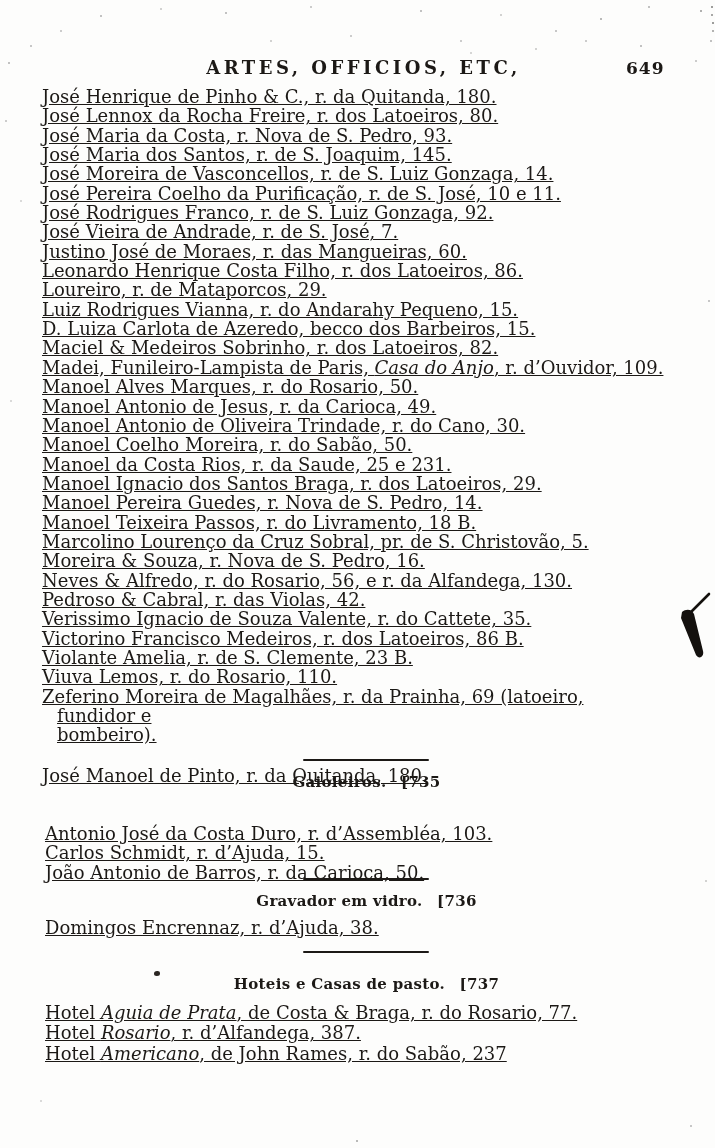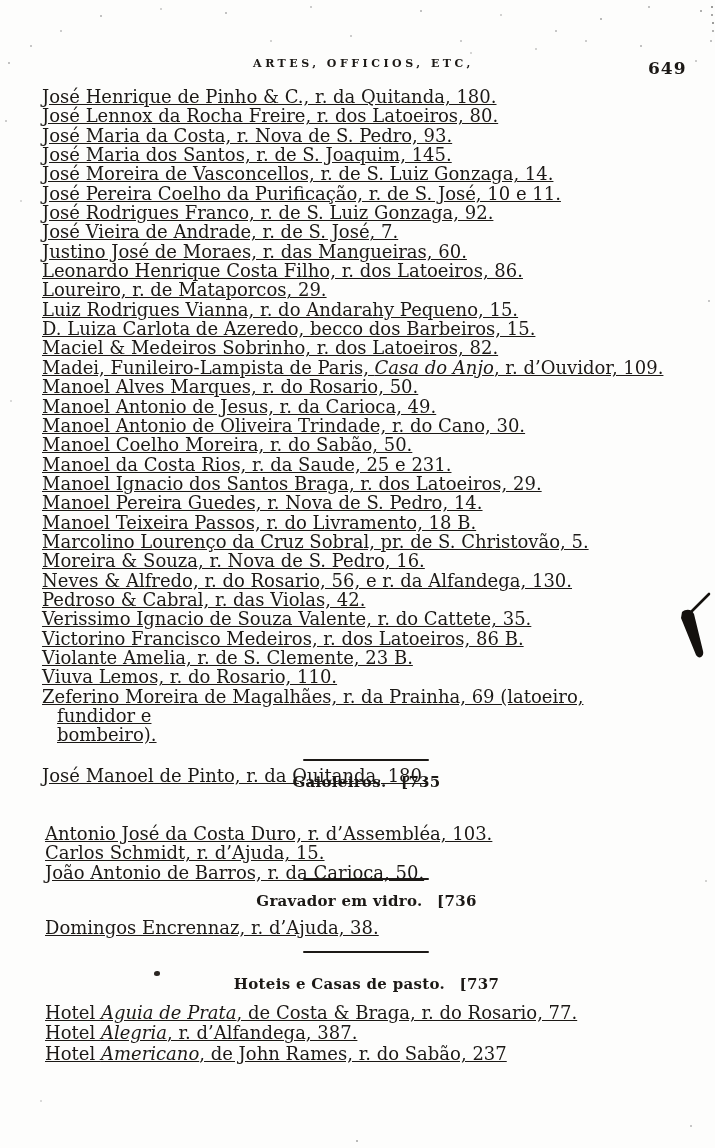--- a/index.html
+++ b/index.html
@@ -25,23 +25,23 @@
       270px 40px rgba(60,60,60,.22), 350px 35px rgba(60,60,60,.25), 460px 40px rgba(60,60,60,.25),
       555px 30px rgba(60,60,60,.28), 640px 45px rgba(60,60,60,.30), 695px 60px rgba(60,60,60,.25),
       470px 52px rgba(60,60,60,.20), 535px 48px rgba(60,60,60,.22), 585px 40px rgba(60,60,60,.25),
       708px 300px rgba(60,60,60,.28), 20px 200px rgba(60,60,60,.18), 10px 400px rgba(60,60,60,.18),
       356px 1140px rgba(60,60,60,.35), 690px 1125px rgba(60,60,60,.28), 40px 1100px rgba(60,60,60,.18),
       705px 880px rgba(60,60,60,.22);
   }
   .running-head{position:absolute;top:57px;left:0;width:715px;height:24px;}
   .head-title{
     position:absolute;left:0;right:0;text-align:center;
-    font-weight:bold;font-size:11px;letter-spacing:3.5px;padding-left:12px;
+    font-weight:bold;font-size:18px;letter-spacing:3.5px;padding-left:12px;
   }
-  .page-num{position:absolute;left:648px;top:1px;font-weight:bold;font-size:17px;letter-spacing:1px;}
+  .page-num{position:absolute;left:626px;top:1px;font-weight:bold;font-size:17px;letter-spacing:1px;}
 
   .list{font-size:18px;text-decoration:underline;}
   .main-list{position:absolute;top:87px;left:42px;width:624px;line-height:19.35px;}
   .entry{padding-left:15px;text-indent:-15px;}
   .entry.gap-before{margin-top:21px;}
 
   .rule{position:absolute;left:303px;width:126px;height:2px;background:#1c1916;border-radius:1px;}
   .rule-1{top:759px}.rule-2{top:878px}.rule-3{top:951px}
 
   .sec-head{
@@ -128,21 +128,21 @@
     </div>
 
   <div class="rule rule-3"></div>
   <div class="bullet"></div>
   <div class="sec-head sec-head-3">
     <span>Hoteis e Casas de pasto.</span>
     <span class="ref">[737</span>
   </div>
   <div class="list sec-list sec-list-3">
       <div class="entry"><span>Hotel </span><em>Aguia de Prata</em><span>, de Costa &amp; Braga, r. do Rosario, 77.</span></div>
-      <div class="entry"><span>Hotel </span><em>Alegria</em><span>, r. d’Alfandega, 387.</span></div>
+      <div class="entry"><span>Hotel </span><em>Rosario</em><span>, r. d’Alfandega, 387.</span></div>
       <div class="entry"><span>Hotel </span><em>Americano</em><span>, de John Rames, r. do Sabão, 237</span></div>
     </div>
 
   <svg class="ink-mark" width="46" height="76" viewBox="0 0 46 76">
     <path d="M42 3 L19 26" stroke="#14110e" stroke-width="2.6" fill="none" stroke-linecap="round"></path>
     <path d="M15 21 C19 17.5 25 18 27 23 L36 60 C37.5 65.5 32 69 29 64 L14 27 Z" fill="#14110e"></path>
   </svg>
 </div>
 
 </body></html>

